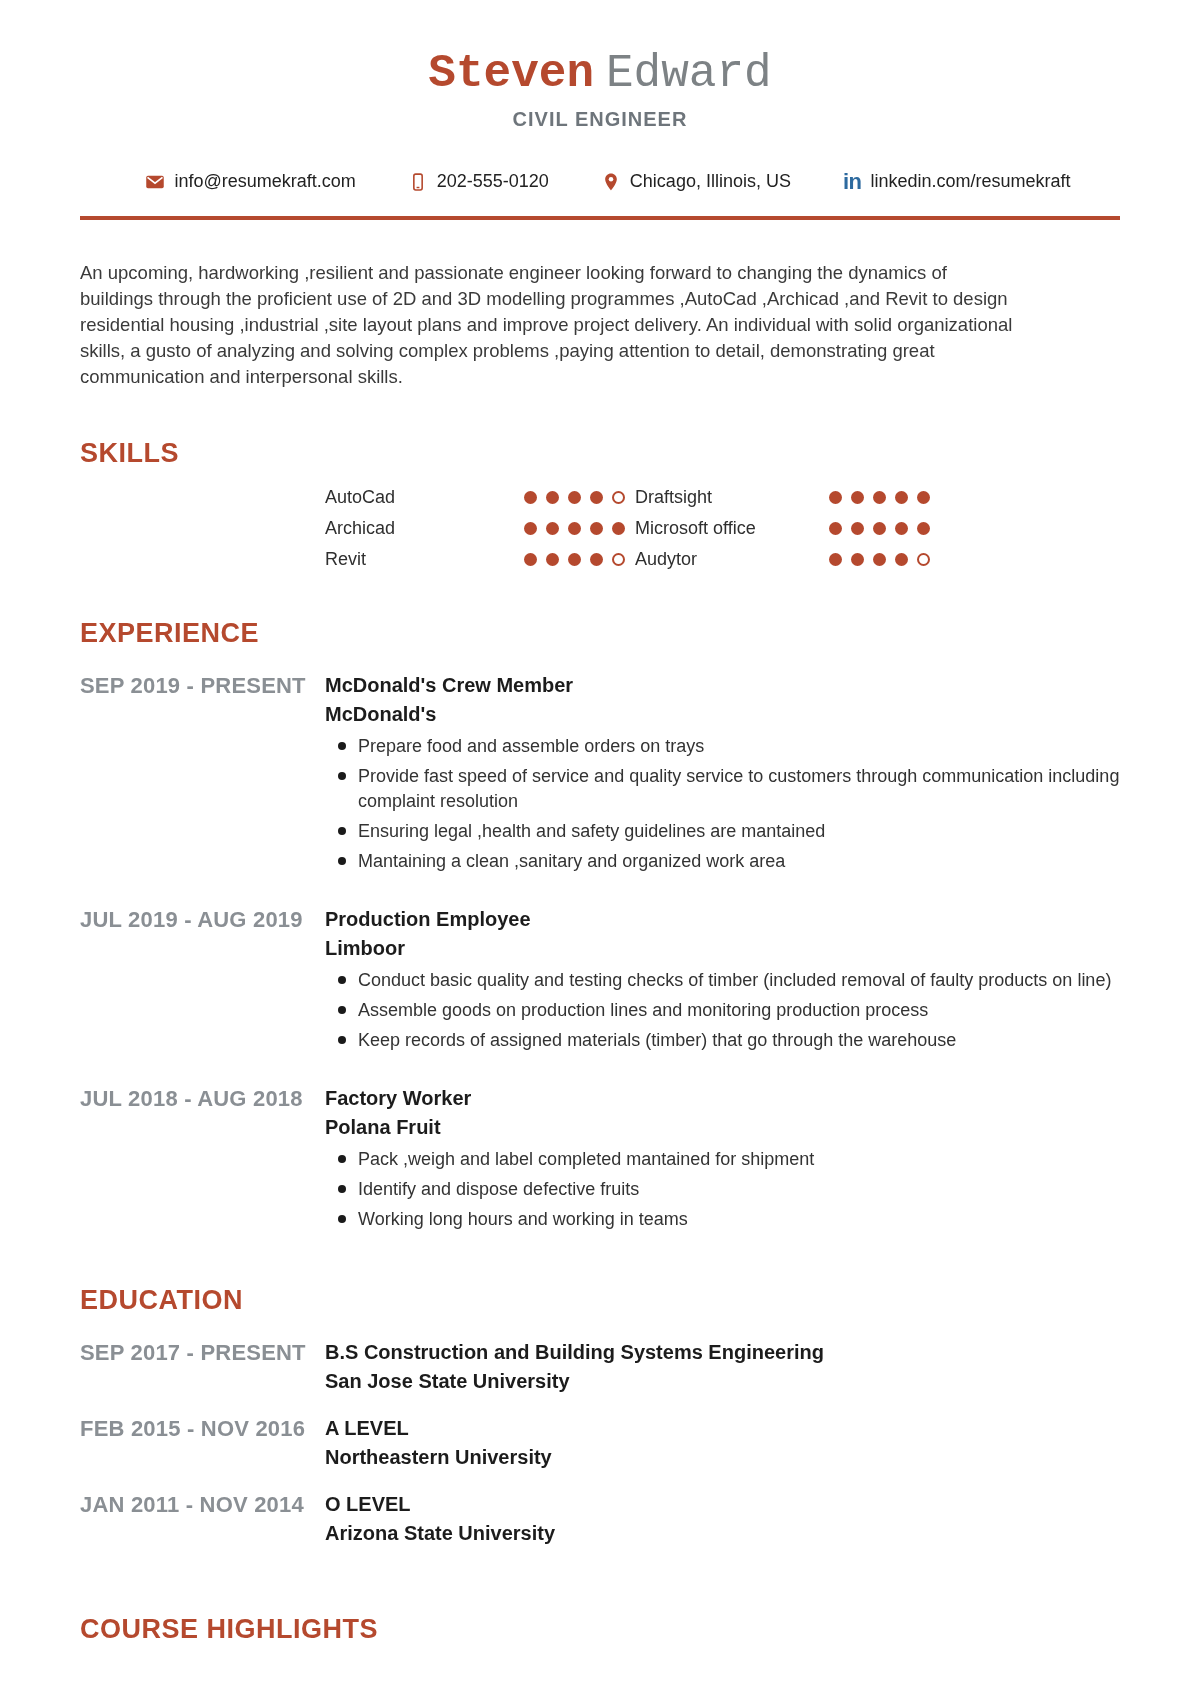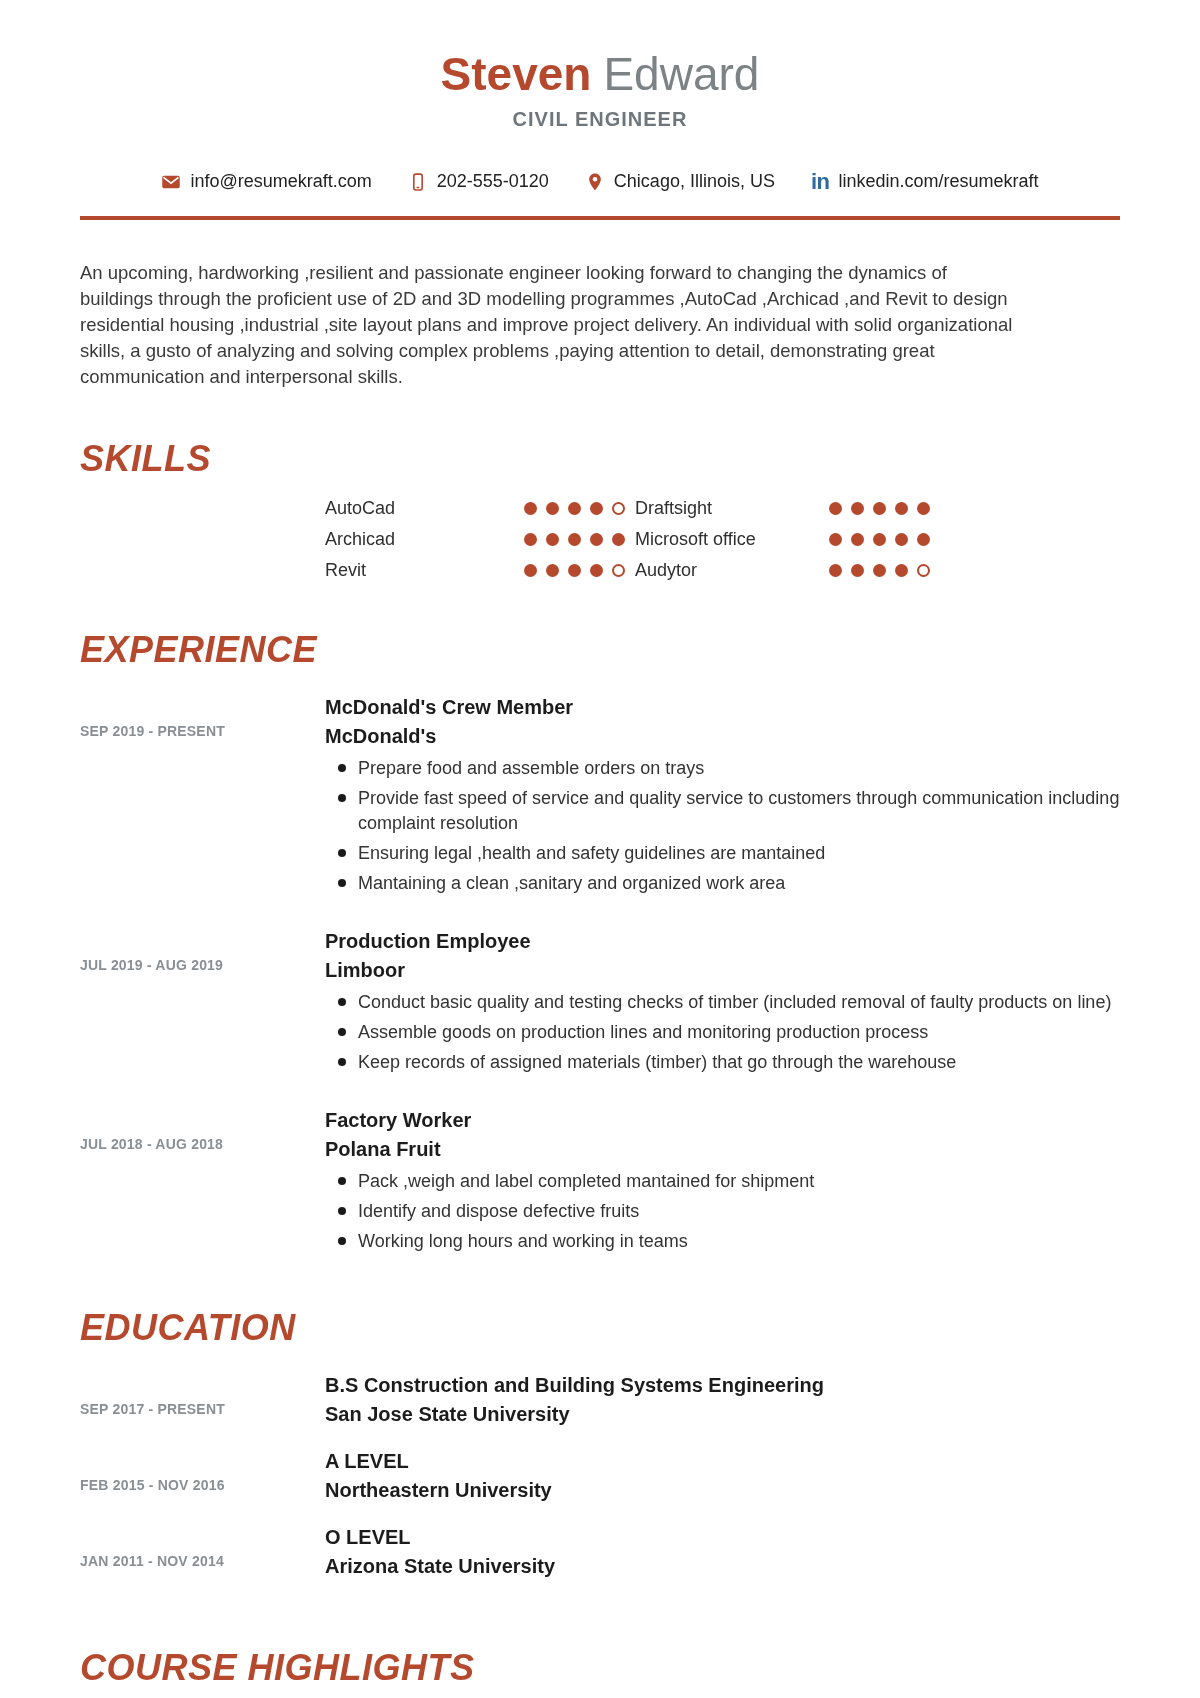--- a/index.html
+++ b/index.html
@@ -19,74 +19,74 @@
   }
   .page{
     width:1200px;
     height:1698px;
     padding:48px 80px 0 80px;
     background:#ffffff;
     overflow:hidden;
   }
   
   .header{text-align:center;}
-  .name{font-size:46px;line-height:52px;font-weight:400;}
+  .name{font-size:46px;line-height:52px;font-weight:400;font-family:Liberation Mono, monospace;}
   .name-first{color:var(--accent);font-weight:700;margin-right:12px;}
   .name-last{color:var(--muted);font-weight:400;}
   .role{
     margin-top:8px;font-size:20px;font-weight:600;
     color:#6e757b;letter-spacing:1px;
   }
   .contact-row{
     margin-top:40px;
     display:flex;justify-content:center;align-items:center;gap:36px;
     font-size:18px;color:#222222;
   }
   .contact-item{display:flex;align-items:center;gap:9px;}
-  .cicon{width:20px;height:20px;display:inline-flex;color:var(--accent);}
+  .cicon{width:20px;height:20px;display:inline-flex;color:var(--accent);margin-left:16px;}
   .cicon svg{width:20px;height:20px;display:block;}
   .cicon.li{
     width:auto;height:auto;color:var(--linkedin);
     font-weight:800;font-size:22px;line-height:20px;letter-spacing:-0.5px;
     font-family:"Liberation Sans","DejaVu Sans",sans-serif;
   }
   .rule{margin-top:24px;height:4px;background:var(--accent);}
   
   .summary{
     margin-top:40px;
     font-size:18.5px;line-height:26px;color:#3a3a3a;
     max-width:945px;text-align:left;
   }
   
   .section{margin-top:48px;}
   .section-heading{
-    color:var(--accent);font-style:italic;font-weight:700;
-    font-size:36px;letter-spacing:0.5px;
+    color:var(--accent);font-weight:700;
+    font-size:27px;letter-spacing:0.5px;
   }
   
   .skills-grid{
     margin-left:245px;margin-top:18px;
     display:grid;
     grid-template-columns:300px 295px;
     grid-template-rows:repeat(3,auto);
     grid-auto-flow:column;
     column-gap:60px;row-gap:10px;gap:10px;
   }
   .skill-row{display:flex;justify-content:space-between;align-items:center;font-size:18px;color:#2f2f2f;}
   .dots{display:flex;gap:9px;align-items:center;}
   .dot{width:13px;height:13px;border-radius:50%;display:inline-block;}
   .dot.filled{background:var(--accent);}
   .dot.empty{border:2px solid var(--accent);background:#ffffff;}
   
   .entries{margin-top:22px;}
   .entry{display:flex;margin-bottom:26px;}
   .entry-date{
     width:245px;flex:0 0 245px;
-    font-size:14px;font-weight:600;color:var(--date-gray);
-    letter-spacing:0.2px;padding-top:2px;margin-top:28px;
+    font-size:22px;font-weight:600;color:var(--date-gray);
+    letter-spacing:0.2px;padding-top:2px;
   }
   .entry-body{flex:1;}
   .entry-title{font-size:20px;font-weight:700;color:var(--ink-dark);line-height:28px;}
   .entry-sub{font-size:20px;font-weight:700;color:var(--ink-dark);line-height:26px;margin-top:2px;}
   .bullets{list-style:none;margin-top:7px;}
   .bullet{
     position:relative;padding-left:33px;margin-bottom:5px;
     font-size:18px;line-height:25px;color:#333333;
   }
   .bullet::before{

